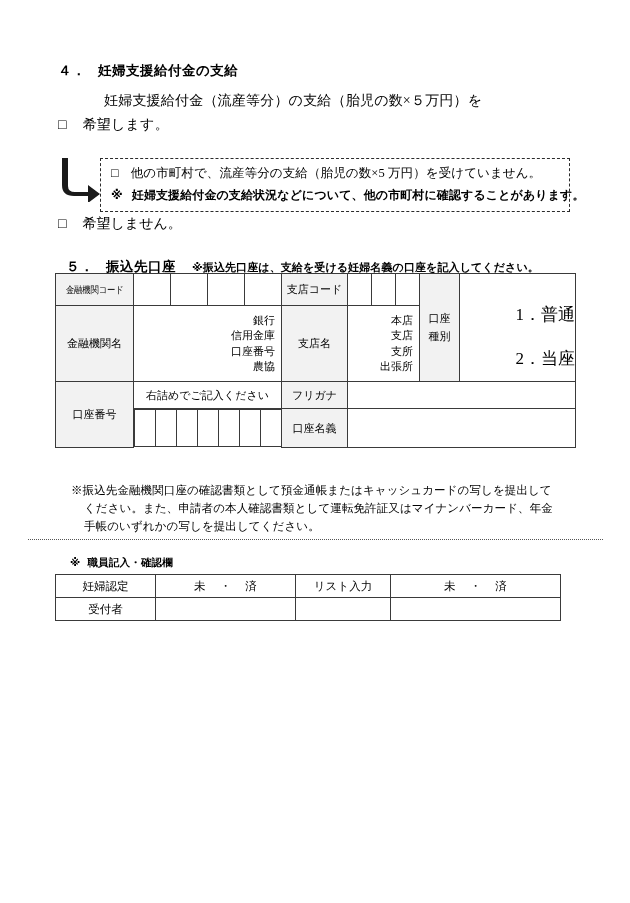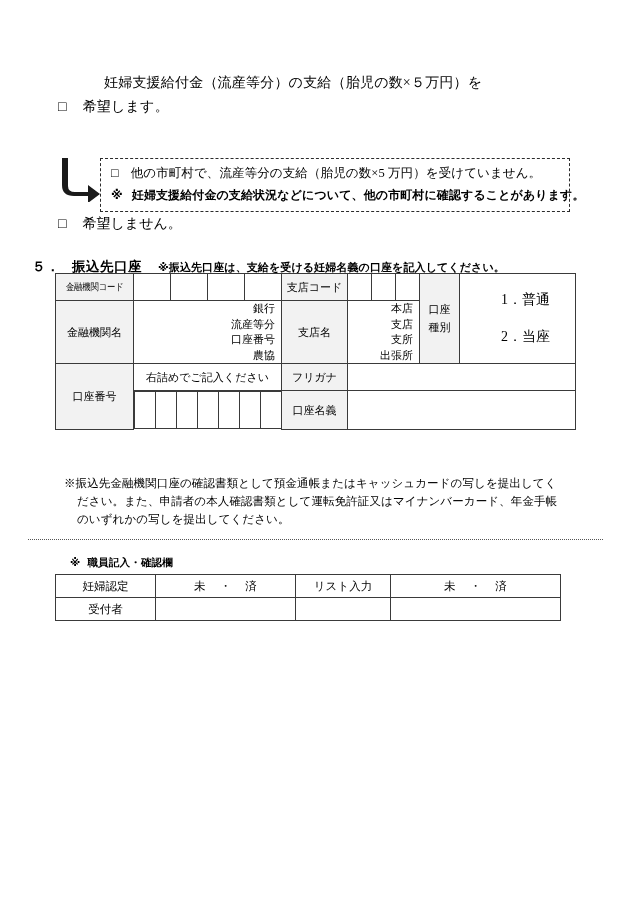--- a/index.html
+++ b/index.html
@@ -109,23 +109,23 @@
     display: flex;
     align-items: baseline;
   }
   .opt-row-2 .box {
     margin-right: 16px;
   }
 
   
   .sec5-head {
     position: absolute;
-    left: 0;
+    left: 10px;
     top: 258px;
-    padding-left: 32px;
+    padding-left: 56px;
     display: flex;
     align-items: baseline;
     font-family: "DejaVu Sans", "Liberation Sans", sans-serif;
     font-weight: bold;
   }
   .sec5-head .t1 {
     font-size: 13.5px;
     letter-spacing: 0.5px;
   }
   .sec5-head .t1 .num { margin-right: 12px; }
@@ -165,41 +165,42 @@
     text-align: right;
     padding-right: 6px;
     line-height: 1.42;
     font-size: 11px;
   }
   .stack-center {
     line-height: 1.6;
     font-size: 11px;
   }
   .acct-type {
-    text-align: center;
+    text-align: right;
     padding-left: 16px;
     line-height: 2.6;
-    font-size: 14px;
+    font-size: 17px;
+    margin-top: 19px;
   }
   td.tall { height: 82px; }
   td.r3 { height: 26px; }
   td.r4 { height: 36px; }
 
   .note-under {
     position: absolute;
     left: 55px;
     top: 466px;
     width: 520px;
     font-size: 11.5px;
     line-height: 1.55;
     letter-spacing: 0.1px;
     text-indent: 0;
   }
   .note-under p {
-    margin: 9px;
+    margin: 16px;
     padding-left: 13px;
     text-indent: -13px;
   }
 
   
   .divider {
     position: absolute;
     left: 28px;
     top: 539px;
     width: 575px;
@@ -237,20 +238,23 @@
     letter-spacing: 0.2px;
   }
   .mz .sp { display: inline-block; width: 14px; }
 </style>
 </head>
 <body>
 
 <div class="page">
 
   <div class="sec4">
+    <div class="sec-heading">
+      <span class="num">４．</span><span>妊婦支援給付金の支給</span>
+    </div>
     <div class="lead-line">妊婦支援給付金（流産等分）の支給（胎児の数×５万円）を</div>
     <div class="opt-row">
       <span class="box">□</span>
       <span>希望します。</span>
     </div>
   </div>
 
   <div class="arrow-wrap">
     <svg width="40" height="44" viewBox="0 0 40 44" xmlns="http://www.w3.org/2000/svg">
       <path d="M6 0 L6 28 Q6 34 13 34 L26 34 L26 27 L38 36 L26 45 L26 38 L12 38 Q0 38 0 27 L0 0 Z" fill="#1a1a1a"></path>
@@ -316,21 +320,21 @@
             <div>2．当座</div>
           </div>
         </td>
       </tr>
 
       <tr>
         <td class="shade tall">金融機関名</td>
         <td class="tall" colspan="4">
           <div class="stack-right">
             <div>銀行</div>
-            <div>流産等分</div>
+            <div>信用金庫</div>
             <div>口座番号</div>
             <div>農協</div>
           </div>
         </td>
         <td class="shade tall">支店名</td>
         <td class="tall" colspan="3">
           <div class="stack-right">
             <div>本店</div>
             <div>支店</div>
             <div>支所</div>

